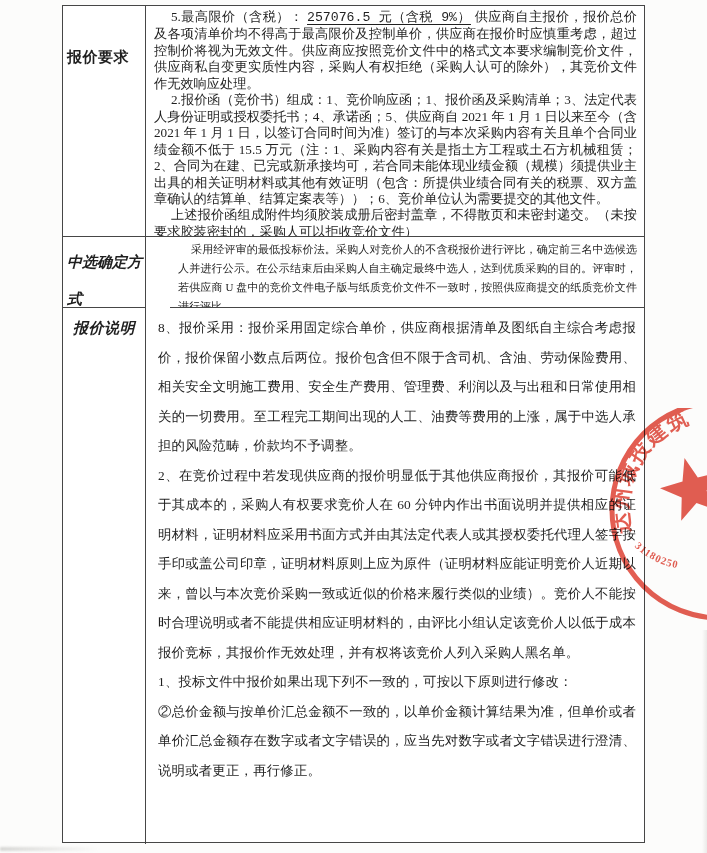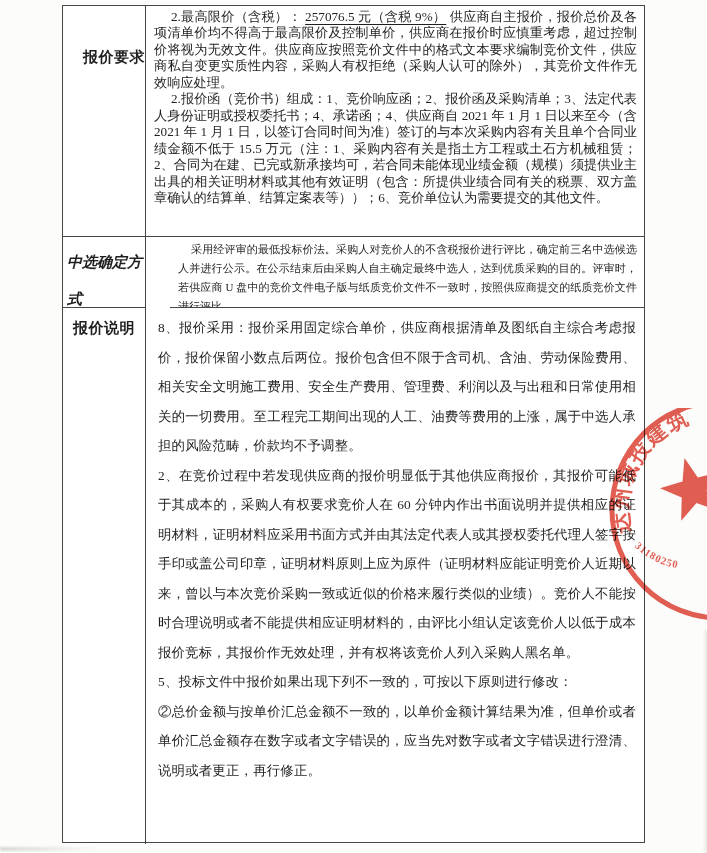--- a/index.html
+++ b/index.html
@@ -26,23 +26,23 @@
   .label-cell{
     border-right:1px solid #464646;
     font-weight:700;
     font-size:15px;
     letter-spacing:.5px;
     padding-left:4px;
   }
   .body-cell{ text-align:justify; }
   .rb{ border-bottom:1px solid #464646; }
 
-  .label-r1{ padding-top:42px;text-align:right; }
+  .label-r1{ padding-top:42px; }
   .label-r2{ padding-top:7px; line-height:37px; letter-spacing:0;font-style:italic; }
-  .label-r3{ padding-top:11px; padding-left:10px; }
+  .label-r3{ padding-top:11px; padding-left:10px;font-style:italic; }
 
   .body-r1{
     padding:3px 7px 0 8px;
     font-size:13.2px;
     line-height:16.45px;
   }
   .body-r1 p{ margin:0; text-indent:17px; }
   .body-r2{
     padding:3px 7px 0 8px;
     font-size:11px;
@@ -51,21 +51,21 @@
   }
   .body-r2 p{ margin:0; text-indent:13px; }
   .body-r3{
     padding:5px 8px 0 12px;
     font-size:13.4px;
     line-height:29.5px;
     letter-spacing:.2px;
   }
   .body-r3 p{ margin:0; text-indent:0; }
 
-  .u{ text-decoration:underline; text-underline-offset:3px; }
+  .u{ text-decoration:underline; text-underline-offset:3px;font-family:Liberation Mono, monospace; }
 
   
   .stamp{
     position:absolute;
     left:600px;top:408px;
     width:260px;height:260px;
     opacity:.82;
     mix-blend-mode:multiply;
     pointer-events:none;
   }
@@ -90,38 +90,39 @@
 <body>
 
 <div class="page">
 
   <div class="doc-table">
 
     <div class="cell label-cell label-r1 rb">
       <span>报价要求</span>
     </div>
     <div class="cell body-cell body-r1 rb">
-      <p><span>2.最高限价（含税）： </span><span class="u">257076.5 元（含税 9%）</span><span> 供应商自主报价，报价总价及各项清单价均不得高于最高限价及控制单价，供应商在报价时应慎重考虑，超过控制价将视为无效文件。供应商应按照竞价文件中的格式文本要求编制竞价文件，供应商私自变更实质性内容，采购人有权拒绝（采购人认可的除外），其竞价文件作无效响应处理。</span></p>
-      <p>2.报价函（竞价书）组成：1、竞价响应函；2、报价函及采购清单；3、法定代表人身份证明或授权委托书；4、承诺函；4、供应商自 2021 年 1 月 1 日以来至今（含 2021 年 1 月 1 日，以签订合同时间为准）签订的与本次采购内容有关且单个合同业绩金额不低于 15.5 万元（注：1、采购内容有关是指土方工程或土石方机械租赁；2、合同为在建、已完或新承接均可，若合同未能体现业绩金额（规模）须提供业主出具的相关证明材料或其他有效证明（包含：所提供业绩合同有关的税票、双方盖章确认的结算单、结算定案表等））；6、竞价单位认为需要提交的其他文件。</p>
+      <p><span>5.最高限价（含税）： </span><span class="u">257076.5 元（含税 9%）</span><span> 供应商自主报价，报价总价及各项清单价均不得高于最高限价及控制单价，供应商在报价时应慎重考虑，超过控制价将视为无效文件。供应商应按照竞价文件中的格式文本要求编制竞价文件，供应商私自变更实质性内容，采购人有权拒绝（采购人认可的除外），其竞价文件作无效响应处理。</span></p>
+      <p>2.报价函（竞价书）组成：1、竞价响应函；1、报价函及采购清单；3、法定代表人身份证明或授权委托书；4、承诺函；5、供应商自 2021 年 1 月 1 日以来至今（含 2021 年 1 月 1 日，以签订合同时间为准）签订的与本次采购内容有关且单个合同业绩金额不低于 15.5 万元（注：1、采购内容有关是指土方工程或土石方机械租赁；2、合同为在建、已完或新承接均可，若合同未能体现业绩金额（规模）须提供业主出具的相关证明材料或其他有效证明（包含：所提供业绩合同有关的税票、双方盖章确认的结算单、结算定案表等））；6、竞价单位认为需要提交的其他文件。</p>
+      <p>上述报价函组成附件均须胶装成册后密封盖章，不得散页和未密封递交。（未按要求胶装密封的，采购人可以拒收竞价文件）</p>
     </div>
 
     <div class="cell label-cell label-r2 rb">
       <span>中选确定方式</span>
     </div>
     <div class="cell body-cell body-r2 rb">
       <p>采用经评审的最低投标价法。采购人对竞价人的不含税报价进行评比，确定前三名中选候选人并进行公示。在公示结束后由采购人自主确定最终中选人，达到优质采购的目的。评审时，若供应商 U 盘中的竞价文件电子版与纸质竞价文件不一致时，按照供应商提交的纸质竞价文件进行评比。</p>
     </div>
 
     <div class="cell label-cell label-r3">
       <span>报价说明</span>
     </div>
     <div class="cell body-cell body-r3">
       <p>8、报价采用：报价采用固定综合单价，供应商根据清单及图纸自主综合考虑报价，报价保留小数点后两位。报价包含但不限于含司机、含油、劳动保险费用、相关安全文明施工费用、安全生产费用、管理费、利润以及与出租和日常使用相关的一切费用。至工程完工期间出现的人工、油费等费用的上涨，属于中选人承担的风险范畴，价款均不予调整。</p>
       <p>2、在竞价过程中若发现供应商的报价明显低于其他供应商报价，其报价可能低于其成本的，采购人有权要求竞价人在 60 分钟内作出书面说明并提供相应的证明材料，证明材料应采用书面方式并由其法定代表人或其授权委托代理人签字按手印或盖公司印章，证明材料原则上应为原件（证明材料应能证明竞价人近期以来，曾以与本次竞价采购一致或近似的价格来履行类似的业绩）。竞价人不能按时合理说明或者不能提供相应证明材料的，由评比小组认定该竞价人以低于成本报价竞标，其报价作无效处理，并有权将该竞价人列入采购人黑名单。</p>
-      <p>5、投标文件中报价如果出现下列不一致的，可按以下原则进行修改：</p>
+      <p>1、投标文件中报价如果出现下列不一致的，可按以下原则进行修改：</p>
       <p>②总价金额与按单价汇总金额不一致的，以单价金额计算结果为准，但单价或者单价汇总金额存在数字或者文字错误的，应当先对数字或者文字错误进行澄清、说明或者更正，再行修正。</p>
     </div>
 
   </div>
 
   <svg class="stamp" viewBox="0 0 260 260" xmlns="http://www.w3.org/2000/svg" aria-hidden="true">
     <defs>
       <path id="seal-arc-text-path" d="M 33,132 A 92,92 0 0 1 120,10" fill="none"></path>
       <path id="seal-code-path" d="M 33,137 A 79,79 0 0 0 93,161" fill="none"></path>
     </defs>

